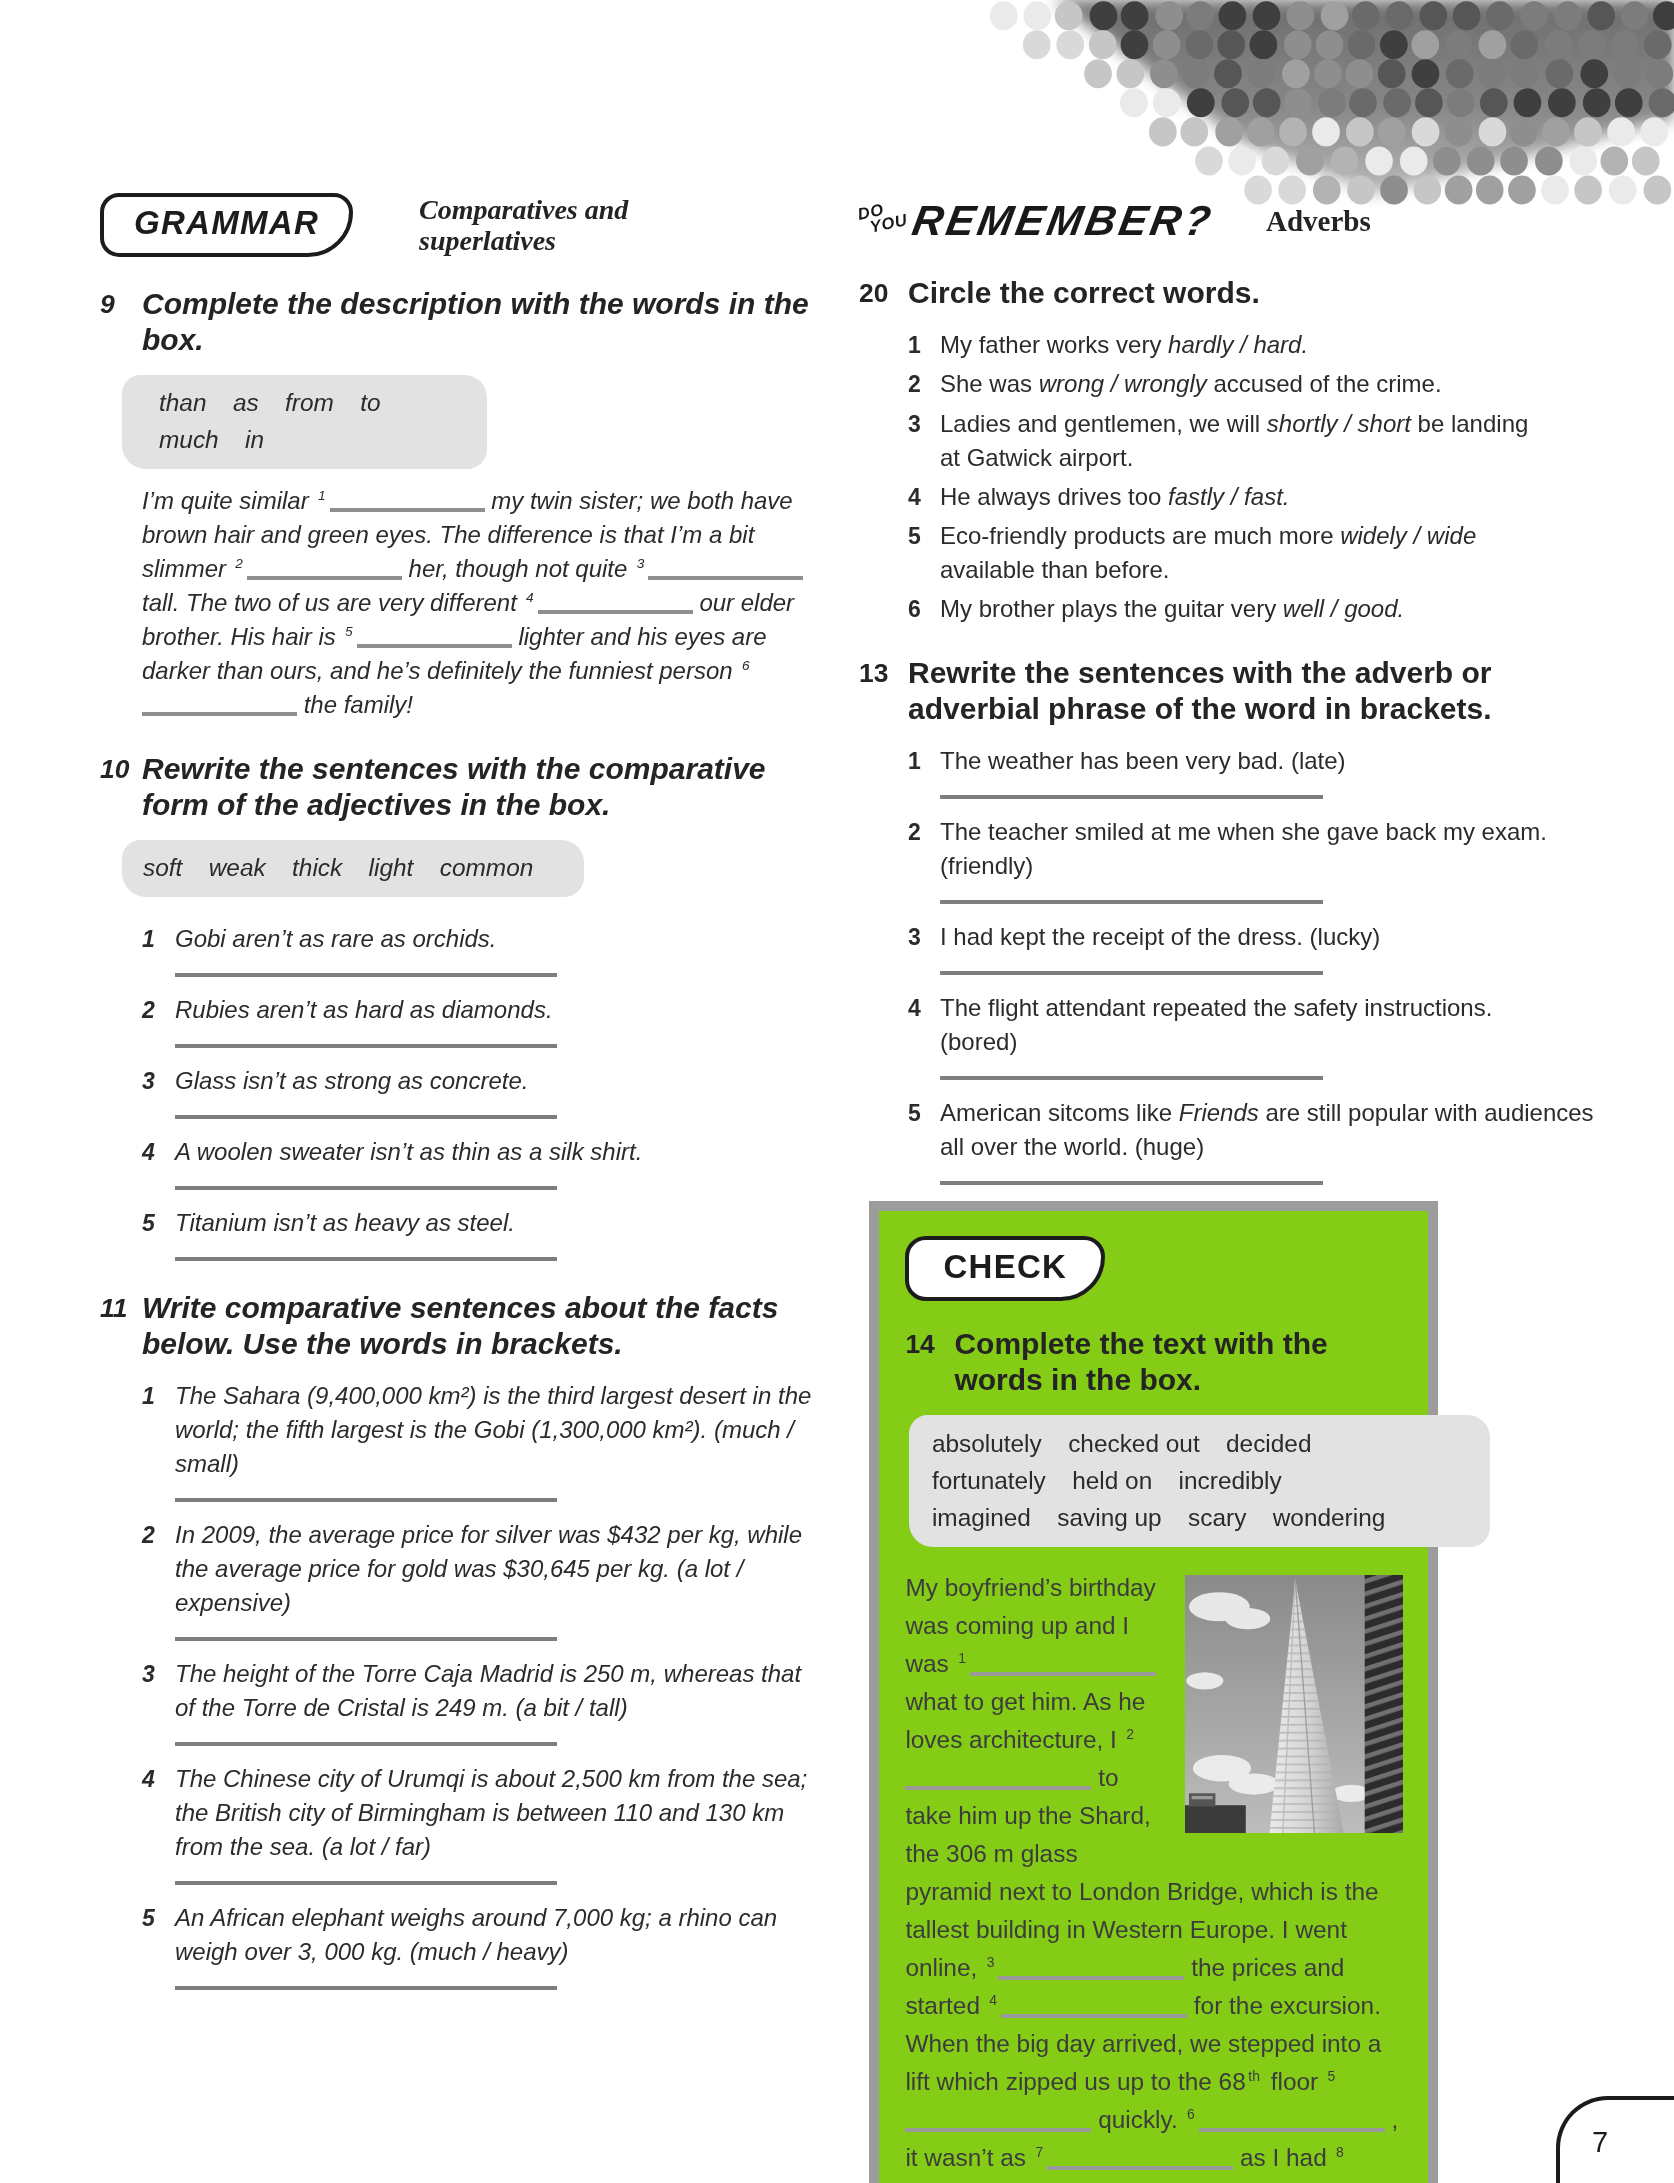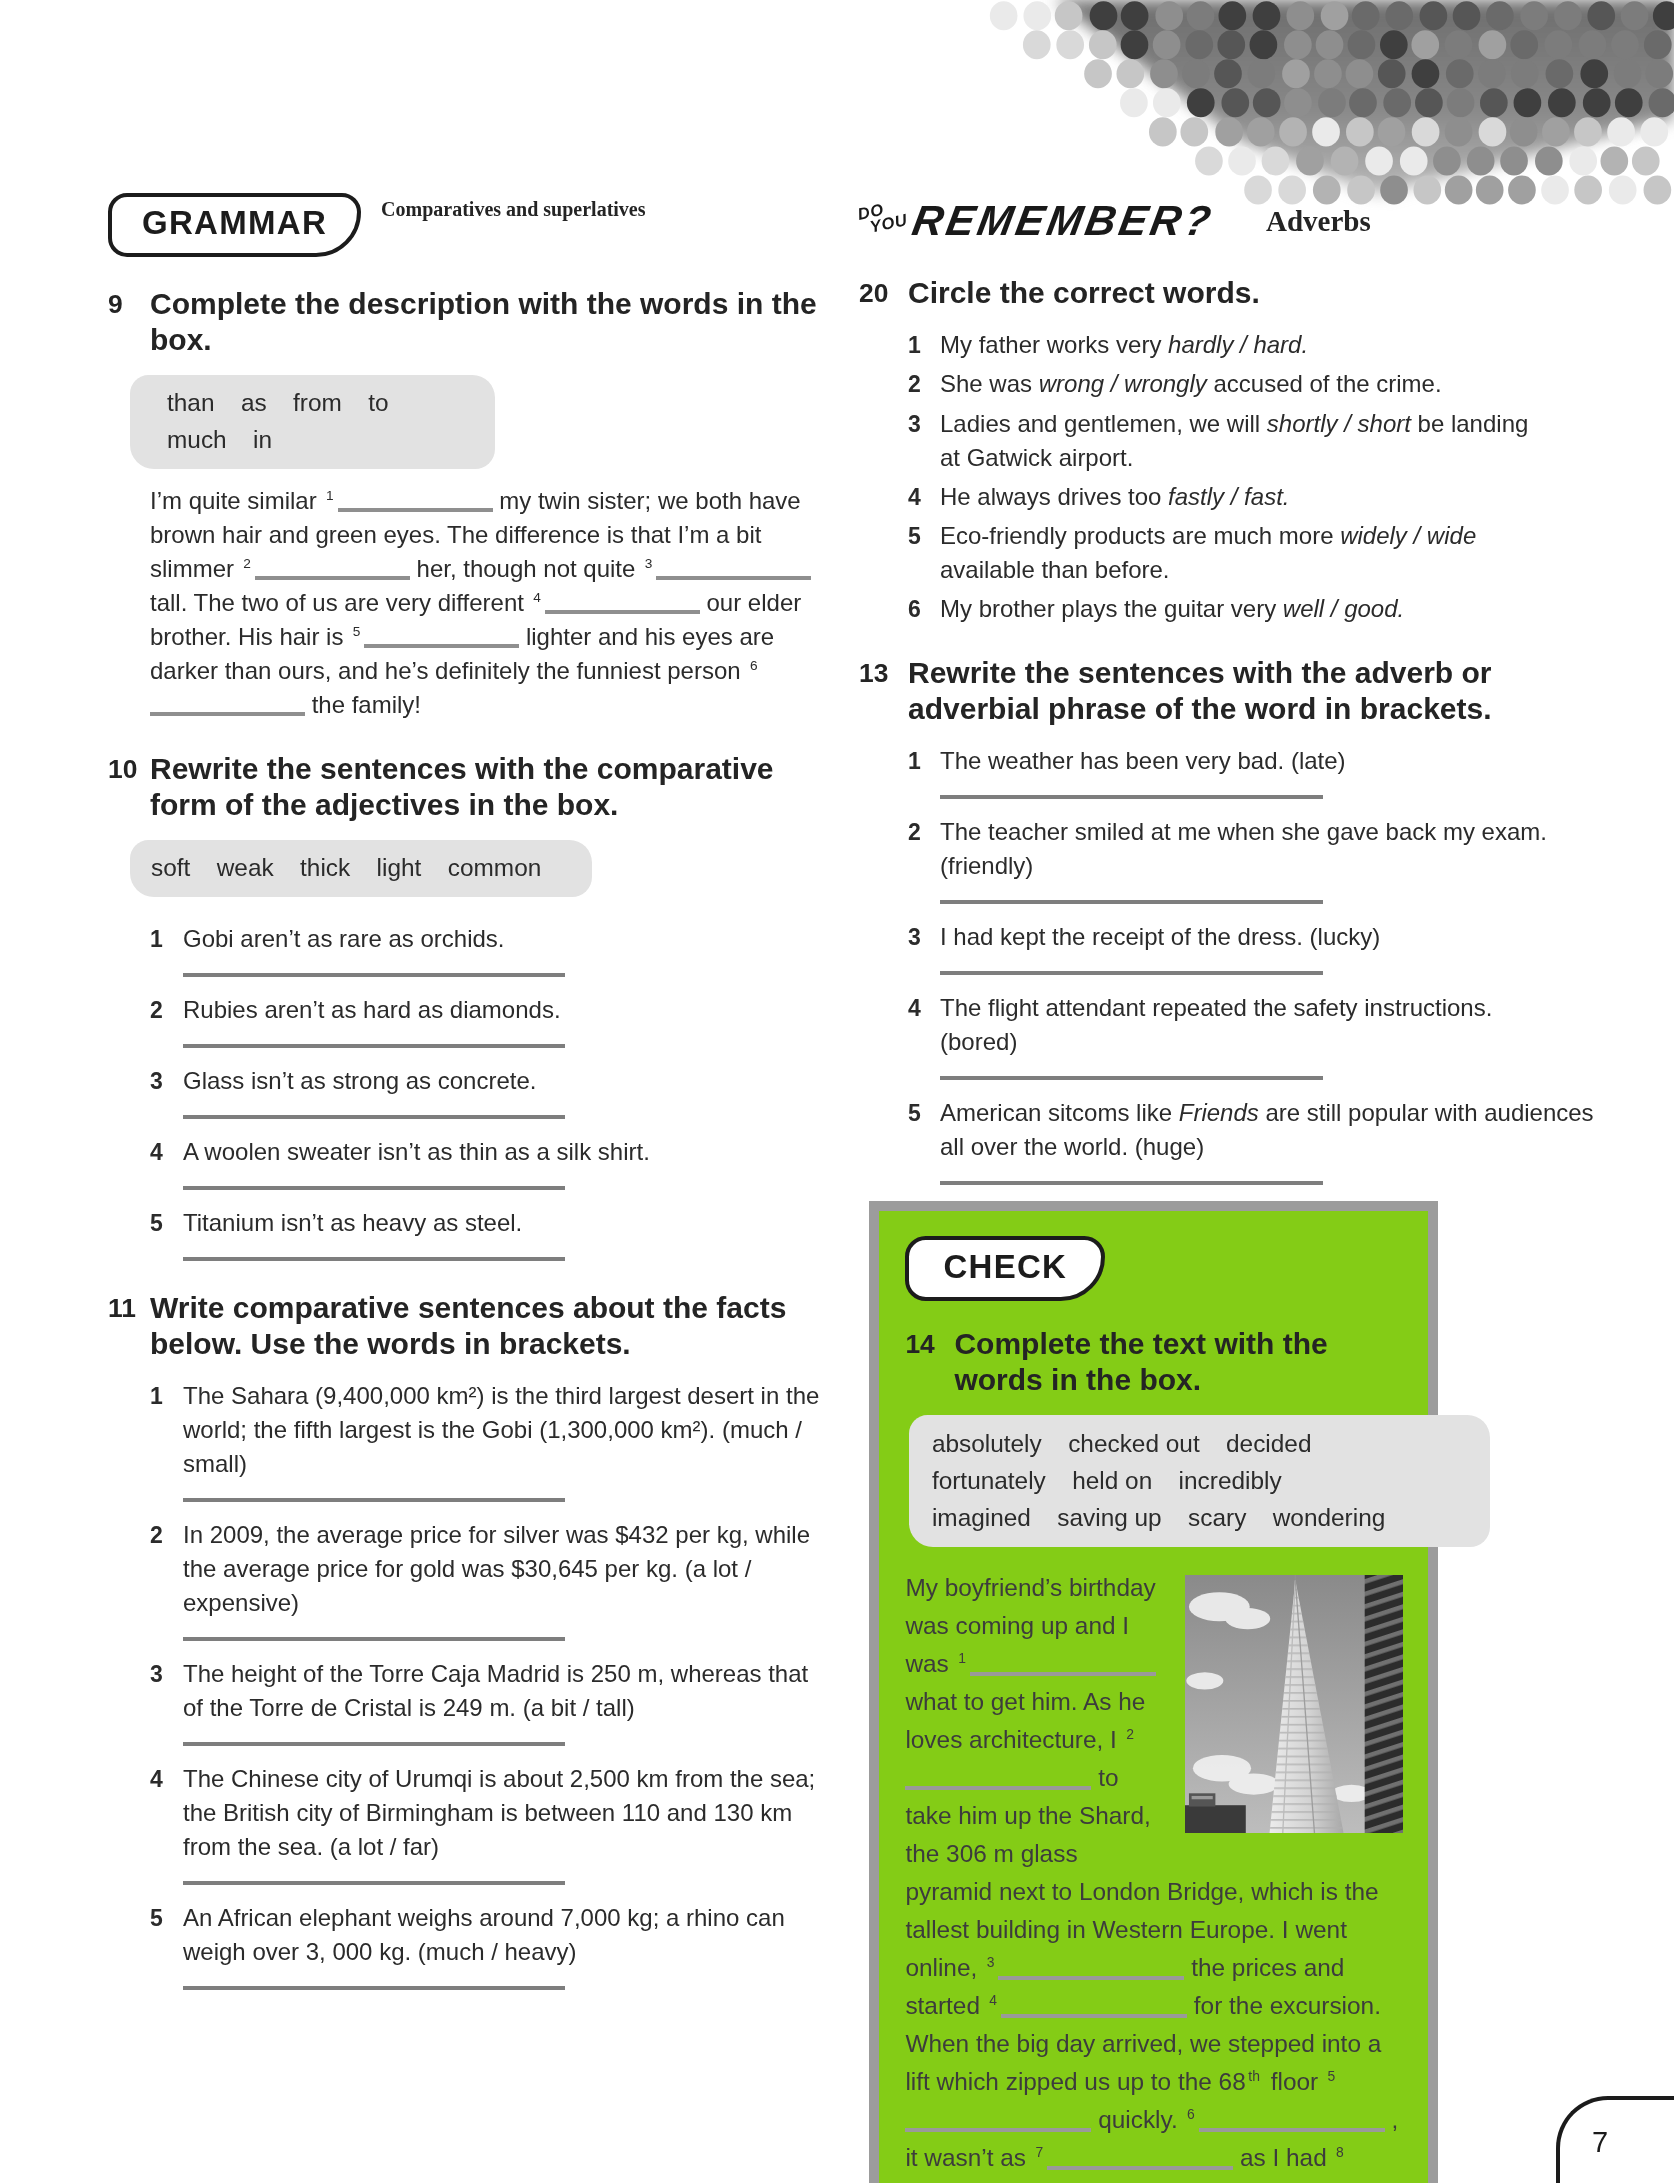--- a/index.html
+++ b/index.html
@@ -6,33 +6,33 @@
   html,body { background:#ffffff; }
   body {
     width:1674px; height:2183px; position:relative; overflow:hidden;
     font-family:"Liberation Sans", sans-serif; color:#242424;
   }
 
   
   .dots { position:absolute; top:0; right:0; width:726px; height:211px; }
 
   
-  .col-left  { position:absolute; left:108px;  top:193px; width:726px; }
+  .col-left  { position:absolute; left:100px;  top:193px; width:726px;font-style:italic; }
   .col-right { position:absolute; left:859px; top:197px; width:743px; }
 
   
   .grammar-head { display:flex; align-items:flex-start; gap:20px; margin-bottom:29px; }
   .badge {
     border:4.6px solid #1c1c1c; border-radius:22.5px 22.5px 53px 22.5px;
     padding:5.3px 30px 8px; font-weight:700; font-size:33px; letter-spacing:1.3px;
     line-height:1.3; color:#1c1c1c; background:#fff; display:inline-block;
   }
   .gtitle {
     font-family:"Liberation Serif", serif; font-weight:700;
-    font-size:20px; line-height:31px; width:304px; padding-top:1.3px;
+    font-size:28px; line-height:31px; width:304px; padding-top:1.3px;margin-left:46px;
   }
 
   
   .ex { margin-bottom:29px; }
   .ex-head { display:flex; margin-bottom:17px; }
   .ex-num  { flex:0 0 42px; font-weight:700; font-size:26.4px; line-height:36px; }
   .col-right .ex-num, .check-panel .ex-num { flex:0 0 49px; }
   .ex-inst { font-weight:700; font-size:30px; line-height:36px; flex:1; }
 
   

